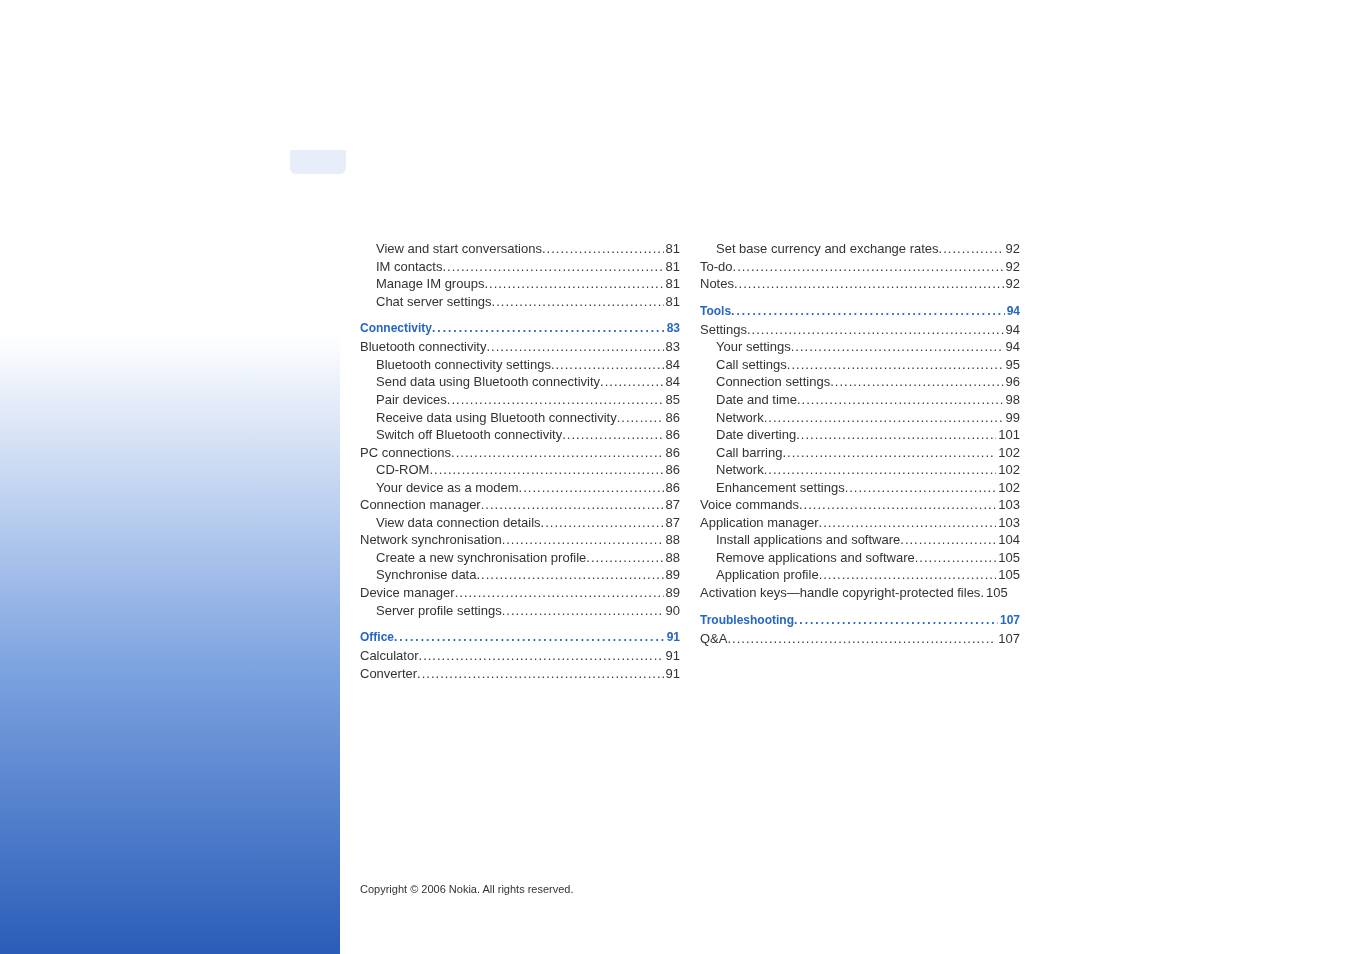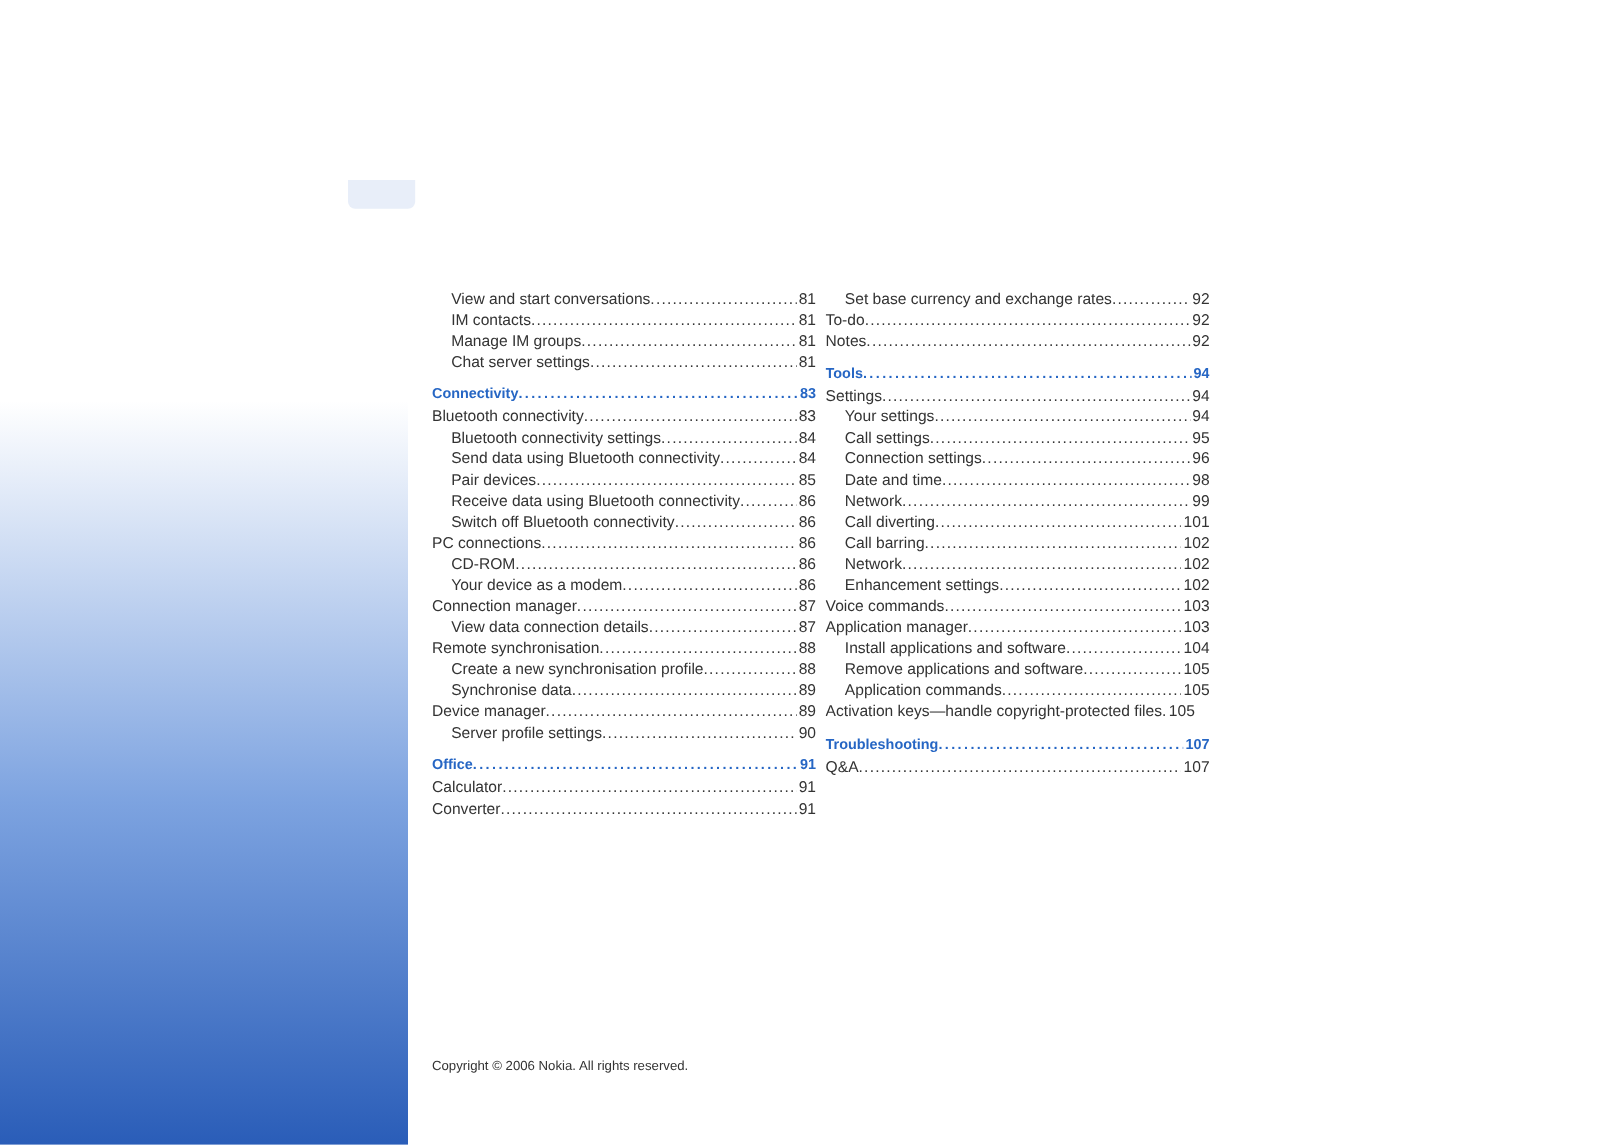--- a/index.html
+++ b/index.html
@@ -26,21 +26,21 @@
     height: 24px;
     background: #e8eef9;
     border-radius: 0 0 6px 6px;
   }
   .content {
     position: absolute;
     left: 360px;
     top: 240px;
     width: 660px;
     display: flex;
-    gap: 8px;
+    gap: 20px;
   }
   .col {
     width: 320px;
   }
   .row {
     display: flex;
     align-items: baseline;
     white-space: nowrap;
     overflow: hidden;
     font-size: 13px;
@@ -164,21 +164,21 @@
         <span class="label">Connection manager</span>
         <span class="dots"></span>
         <span class="pg">87</span>
       </div>
       <div class="row ind1">
         <span class="label">View data connection details</span>
         <span class="dots"></span>
         <span class="pg">87</span>
       </div>
       <div class="row ind0">
-        <span class="label">Remote synchronisation</span>
+        <span class="label">Network synchronisation</span>
         <span class="dots"></span>
         <span class="pg">88</span>
       </div>
       <div class="row ind1">
         <span class="label">Create a new synchronisation profile</span>
         <span class="dots"></span>
         <span class="pg">88</span>
       </div>
       <div class="row ind1">
         <span class="label">Synchronise data</span>
@@ -256,21 +256,21 @@
         <span class="label">Date and time</span>
         <span class="dots"></span>
         <span class="pg">98</span>
       </div>
       <div class="row ind1">
         <span class="label">Network</span>
         <span class="dots"></span>
         <span class="pg">99</span>
       </div>
       <div class="row ind1">
-        <span class="label">Call diverting</span>
+        <span class="label">Date diverting</span>
         <span class="dots"></span>
         <span class="pg">101</span>
       </div>
       <div class="row ind1">
         <span class="label">Call barring</span>
         <span class="dots"></span>
         <span class="pg">102</span>
       </div>
       <div class="row ind1">
         <span class="label">Network</span>
@@ -296,21 +296,21 @@
         <span class="label">Install applications and software</span>
         <span class="dots"></span>
         <span class="pg">104</span>
       </div>
       <div class="row ind1">
         <span class="label">Remove applications and software</span>
         <span class="dots"></span>
         <span class="pg">105</span>
       </div>
       <div class="row ind1">
-        <span class="label">Application commands</span>
+        <span class="label">Application profile</span>
         <span class="dots"></span>
         <span class="pg">105</span>
       </div>
       <div class="row ind0">
         <span class="label">Activation keys—handle copyright-protected files</span>
         <span> .</span>
         <span class="pg">105</span>
       </div>
       <div class="row section">
         <span class="label">Troubleshooting</span>

